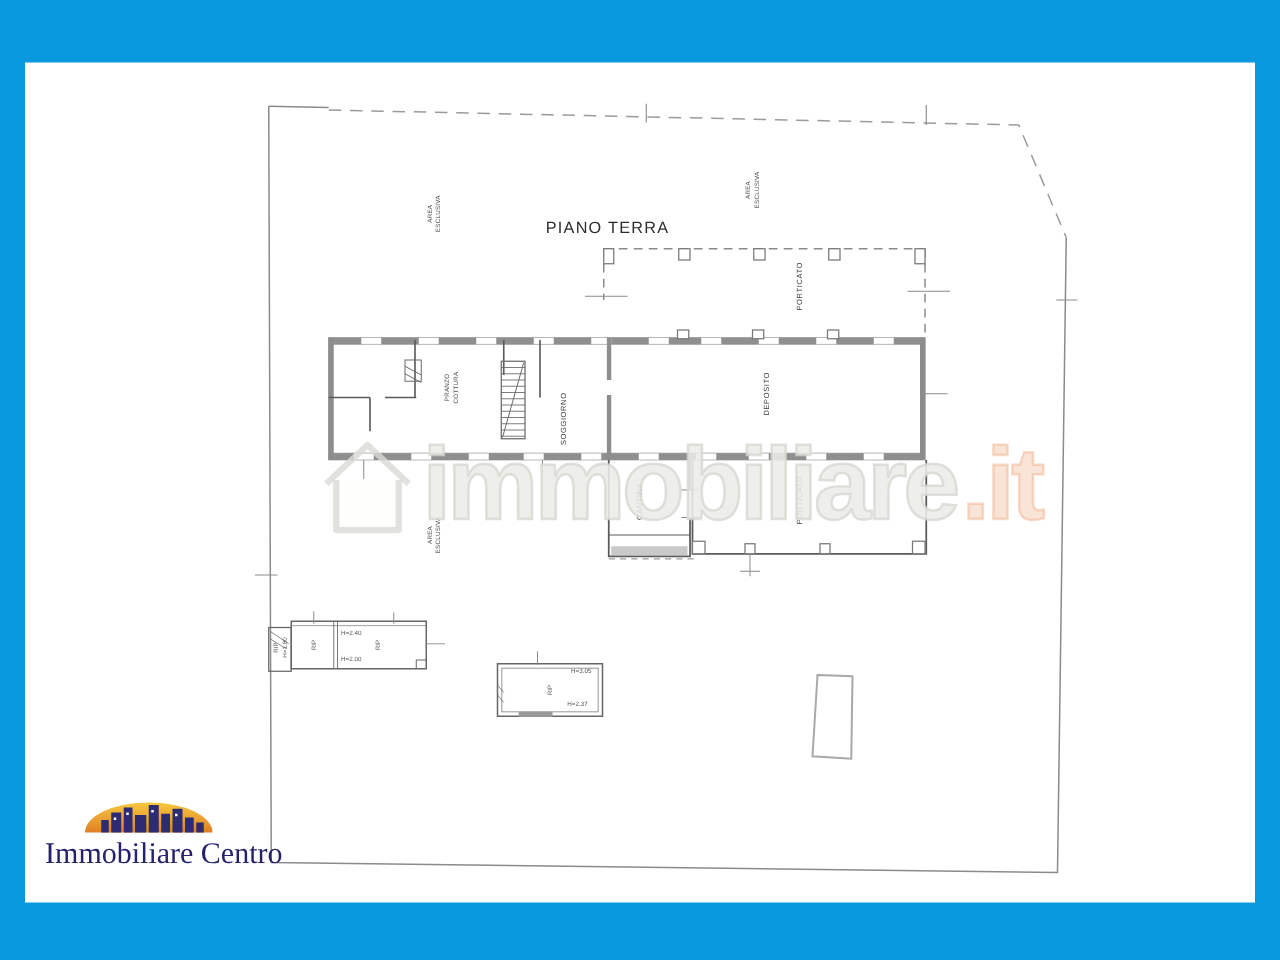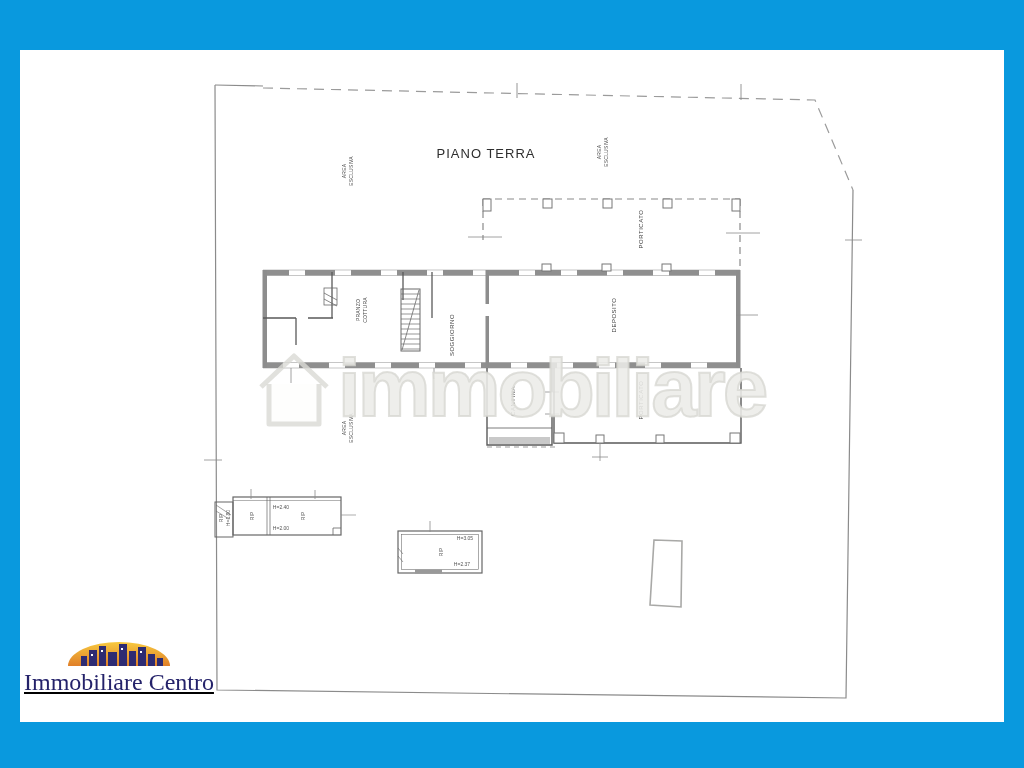--- a/index.html
+++ b/index.html
@@ -21,35 +21,36 @@
 
   
   .watermark{position:absolute;left:254px;top:336px;height:104px;display:flex;align-items:center;
              gap:4px;z-index:5;pointer-events:none;}
   .wm-text{font-weight:bold;font-size:82px;letter-spacing:-3px;
            color:rgba(236,236,232,.88);text-align:center;-webkit-text-stroke:2px rgba(213,213,208,.75);}
   .wm-tld{font-weight:bold;font-size:82px;letter-spacing:-3px;
           color:rgba(244,196,168,.45);-webkit-text-stroke:2px rgba(238,166,122,.4);}
 
   
-  .logo{position:absolute;left:24px;top:634px;width:202px;z-index:6;text-align:left;text-decoration:underline;}
+  .logo{position:absolute;left:24px;top:634px;width:202px;z-index:6;text-align:right;}
   .logo-text{font-family:"Liberation Serif",serif;font-size:24px;color:#24226a;
              white-space:nowrap;margin-top:-3px;}
 </style>
 </head>
 <body>
 
 <div class="plan-area">
 
   <div class="watermark">
     <svg width="80" height="88" viewBox="0 0 80 88">
       <path d="M7 43 L40 12 L73 43" fill="none" stroke="rgba(218,218,213,.8)" stroke-width="5" stroke-linejoin="round"></path>
       <path d="M15 40 V80 H65 V40" fill="rgba(253,253,251,.5)" stroke="rgba(218,218,213,.8)" stroke-width="5" stroke-linejoin="round"></path>
     </svg>
     <span class="wm-text">immobiliare</span>
+      <span class="wm-tld">.it</span>
   </div>
 
   <svg class="plan-svg" width="1024" height="768" viewBox="0 0 1024 768">
 
     <g fill="none">
       <path d="M215 85 L263 86" stroke="#8b8b8b" stroke-width="1.1"></path>
       <path d="M263 88 L815 100 L853 190" stroke="#9b9b9b" stroke-width="1.2" stroke-dasharray="10 7"></path>
       <path d="M853 190 L846 698 L217 690 L215 85" stroke="#8b8b8b" stroke-width="1.2"></path>
       <path d="M204 460 H222" stroke="#8b8b8b" stroke-width=".8"></path>
       <path d="M517 83 V98" stroke="#8b8b8b" stroke-width=".9"></path>
@@ -155,21 +156,21 @@
       <rect x="398" y="531" width="84" height="42" stroke-width="1.2"></rect>
       <rect x="401.5" y="534.5" width="77" height="35" stroke-width=".55"></rect>
       <path d="M430 521 V532" stroke-width=".8" stroke="#8b8b8b"></path>
       <path d="M398 548 L403 554 M398 556 L403 562" stroke-width=".6"></path>
       <rect x="415" y="569.5" width="27" height="4" fill="#999" stroke="none"></rect>
     </g>
 
     <polygon points="654,540 682,541 681,607 650,605" fill="none" stroke="#a9a9a7" stroke-width="1.6"></polygon>
   </svg>
 
-  <div class="lbl s13" style="left:462px;top:154px;padding-left:48px;">PIANO TERRA</div>
+  <div class="lbl s13" style="left:462px;top:182px;padding-left:48px;">PIANO TERRA</div>
 
   <div class="lbl v s5" style="left:348px;top:171px;">
     <div>AREA</div>
     <div>ESCLUSIVA</div>
   </div>
   <div class="lbl v s5" style="left:603px;top:152px;">
     <div>AREA</div>
     <div>ESCLUSIVA</div>
   </div>
   <div class="lbl v s5" style="left:348px;top:428px;">

